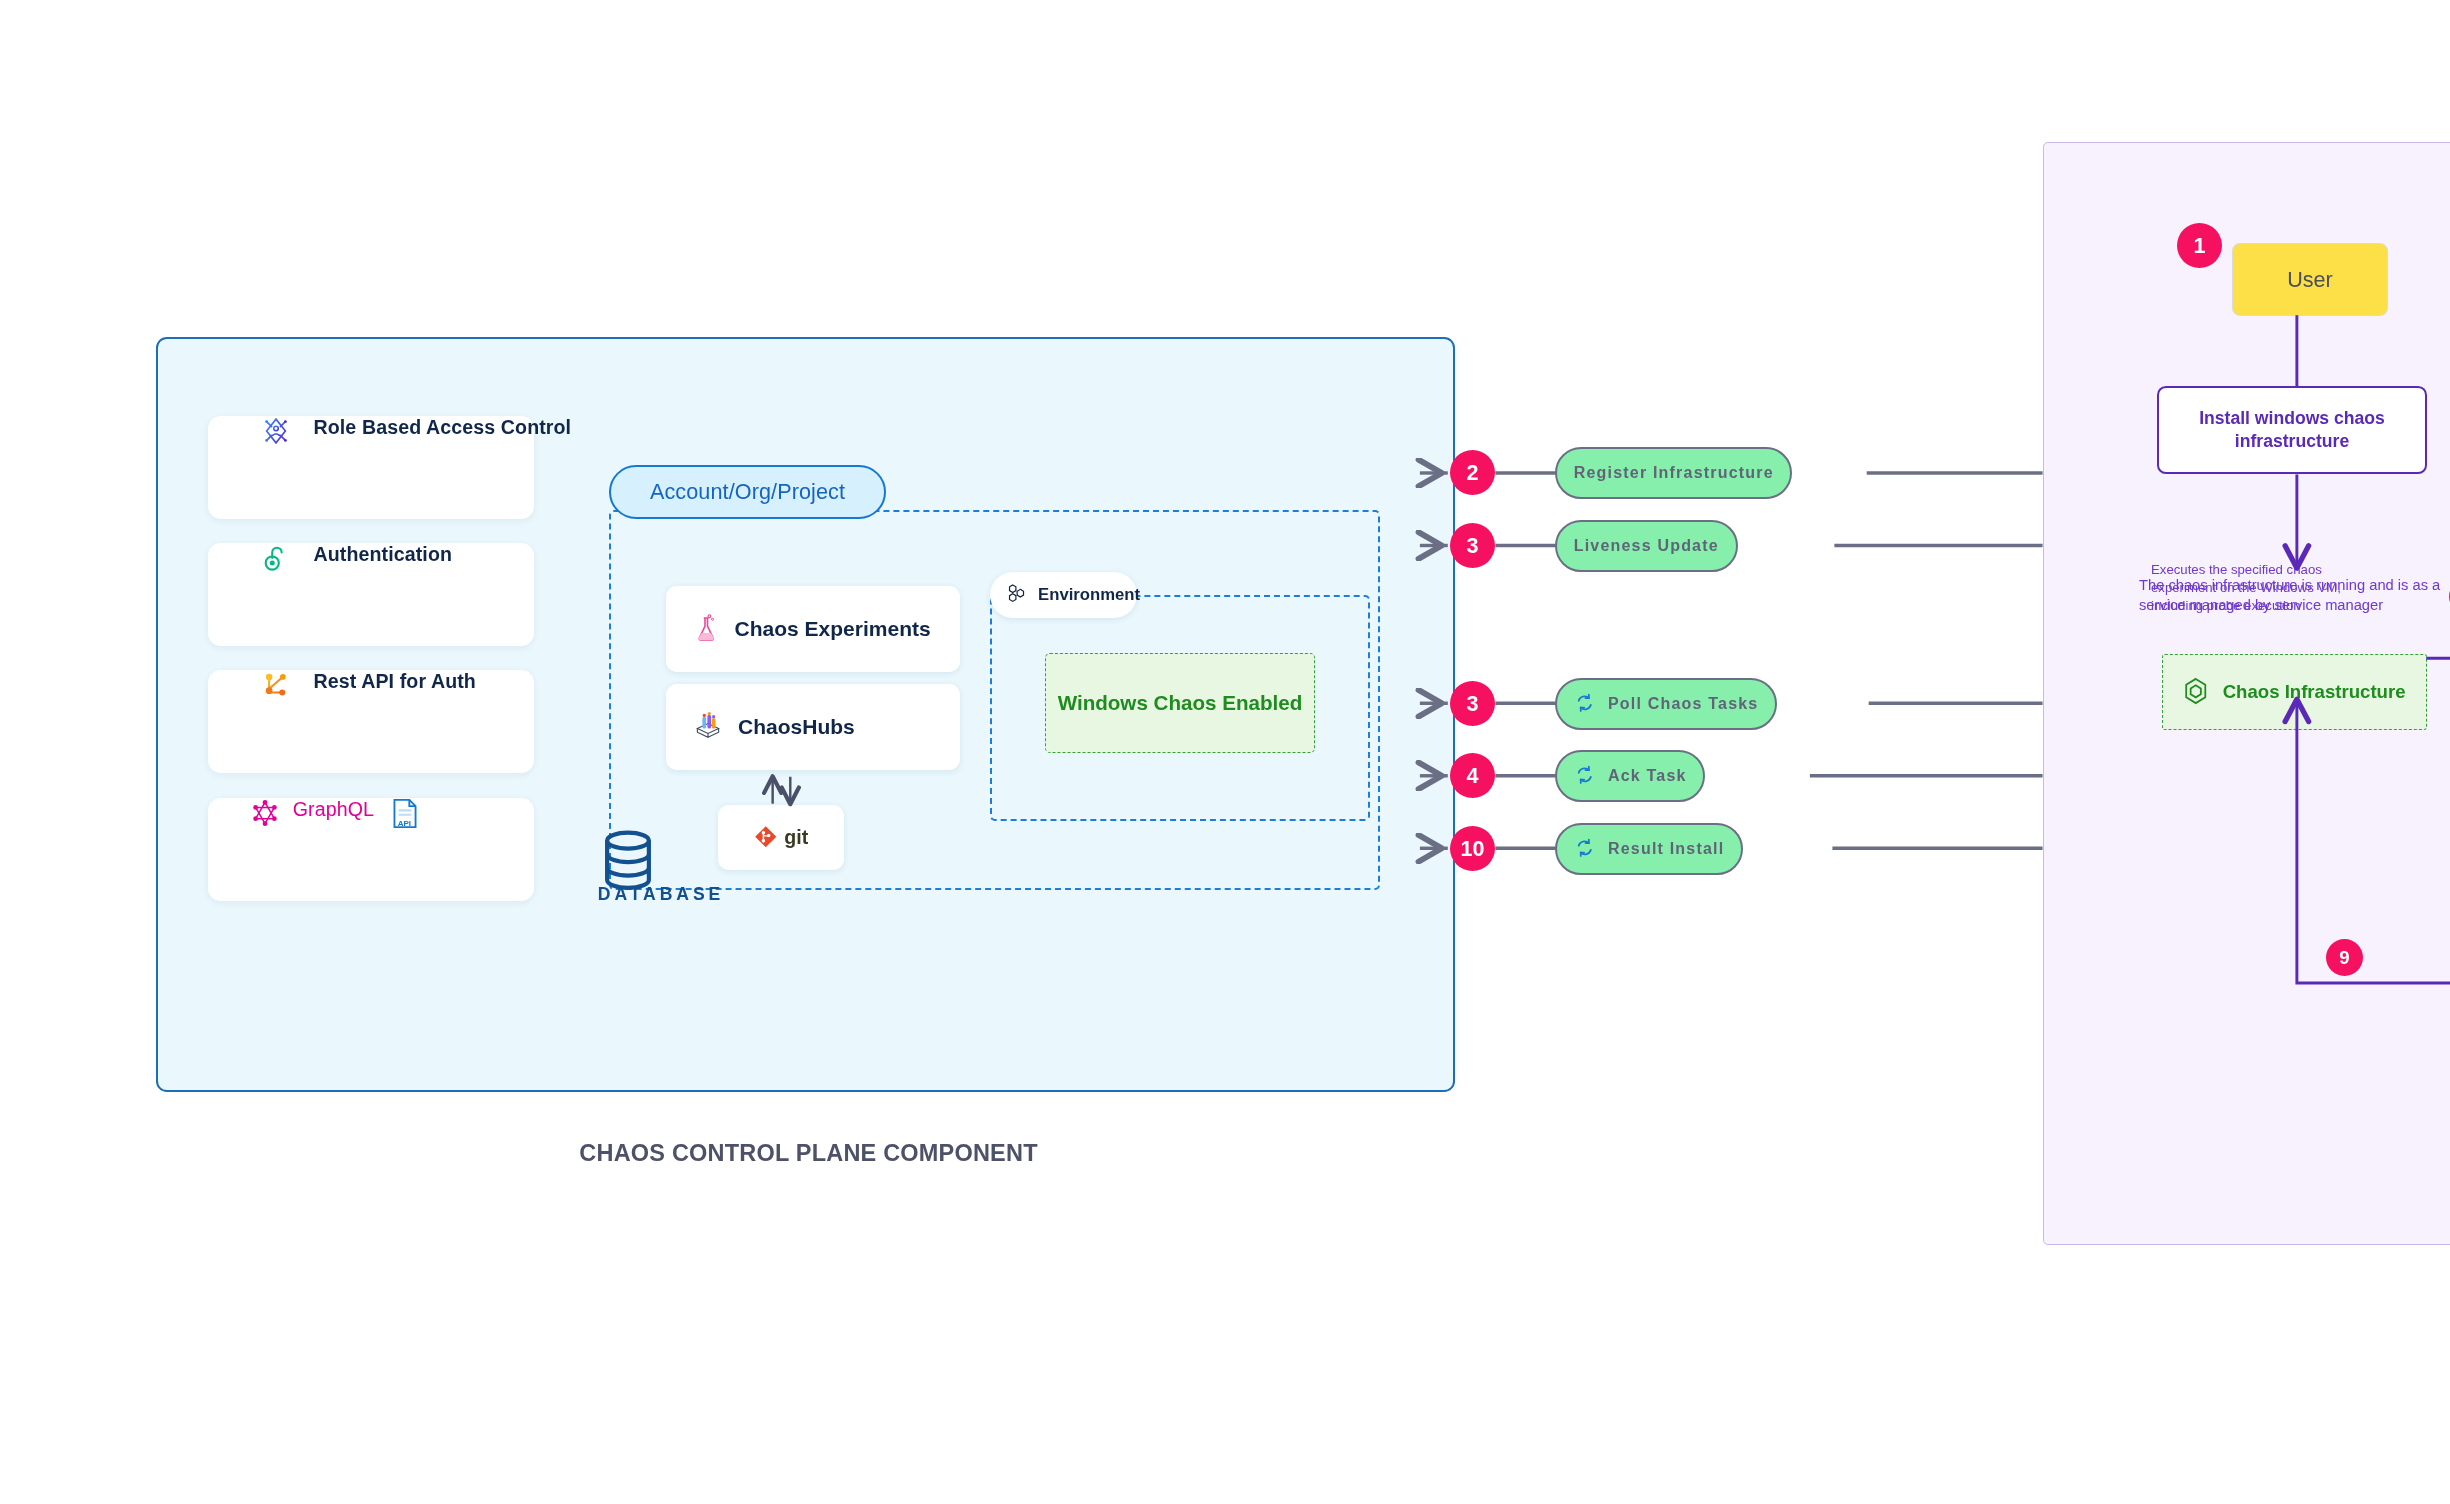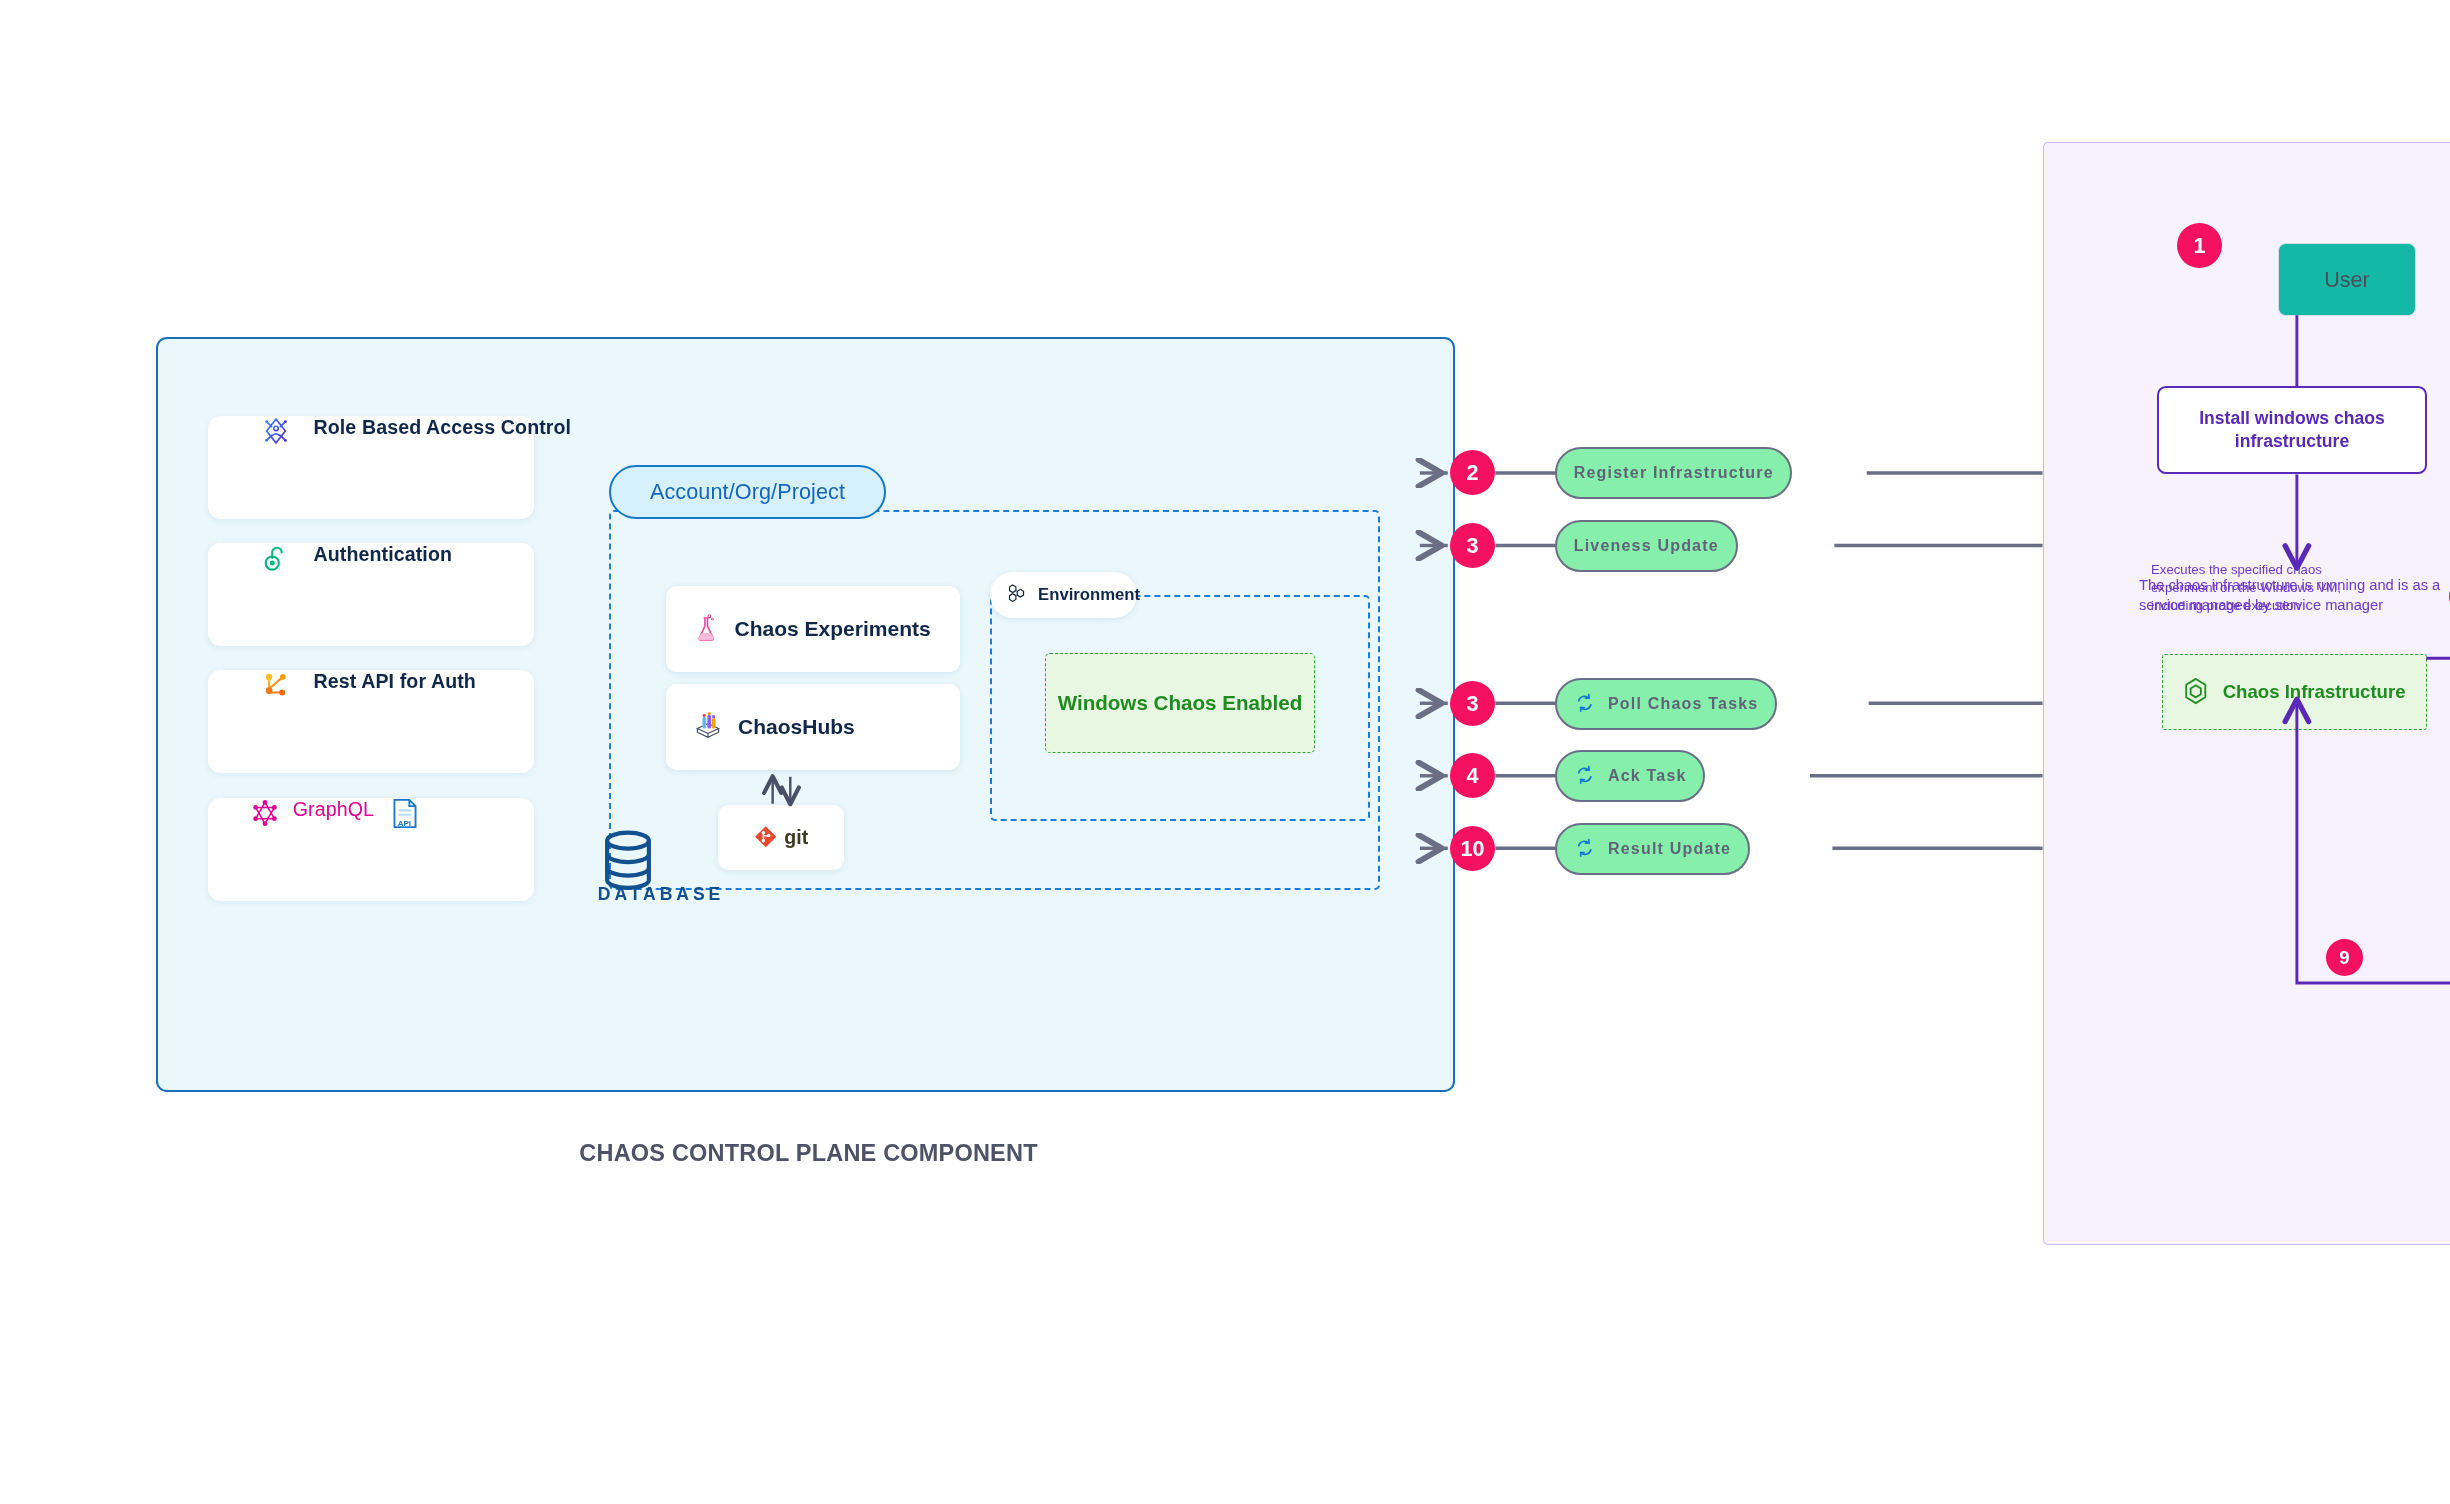--- a/index.html
+++ b/index.html
@@ -66,22 +66,22 @@
   #conn1{left:1450px;top:443px;}
   #conn2{left:1450px;top:516px;}
   #conn3{left:1450px;top:674px;}
   #conn4{left:1450px;top:746px;}
   #conn5{left:1450px;top:819px;}
 
   
   #exec-plane-panel{left:2043px;top:142px;width:1585px;height:1103px;
       background:#f7f2fe;border:1.5px solid #c9b8ea;border-radius:4.9px;}
 
-  #user-box{left:2232px;top:243px;width:138px;height:73px;background:#14b8a6;
-      border:1.5px solid #d8dce2;border-radius:7.8px;display:flex;align-items:center;justify-content:center;margin-left:46px;}
+  #user-box{left:2232px;top:243px;width:156px;height:73px;background:#fde047;
+      border:1.5px solid #d8dce2;border-radius:7.8px;display:flex;align-items:center;justify-content:center;}
   #user-box span{font-size:21.6px;color:#4a4f5c;}
   #badge1{left:2177px;top:223px;}
 
   #install-box{left:2157px;top:386px;width:270px;height:88px;background:#ffffff;
       border:2.9px solid #5b29b8;border-radius:8.8px;display:flex;align-items:center;
       justify-content:center;text-align:center;}
   #install-box span{font-size:17.6px;font-weight:700;color:#5b29b8;line-height:1.3;}
 
   #note-infra{left:2139px;top:576px;width:328px;font-size:14.7px;color:#6f39cc;
       line-height:1.35;font-weight:400;}
@@ -336,21 +336,21 @@
     <span>
       <svg width="21.6" height="21.6" viewBox="0 0 32 32">
           <g fill="none" stroke="#1479cf" stroke-width="2.6" stroke-linecap="round">
         <path d="M7 13 a9 9 0 0 1 15 -4"></path>
             <path d="M25 19 a9 9 0 0 1 -15 4"></path>
         <path d="M22 4 v5 h-5"></path>
             <path d="M10 28 v-5 h5"></path>
           </g>
         </svg>
     </span>
-    <span class="txt">Result Update</span>
+    <span class="txt">Result Install</span>
   </div>
 </div>
 
 <div class="abs" id="exec-plane-panel"></div>
 
 <div class="abs badge" id="badge1">1</div>
 <div class="abs" id="user-box">
   <span>User</span>
 </div>
 

